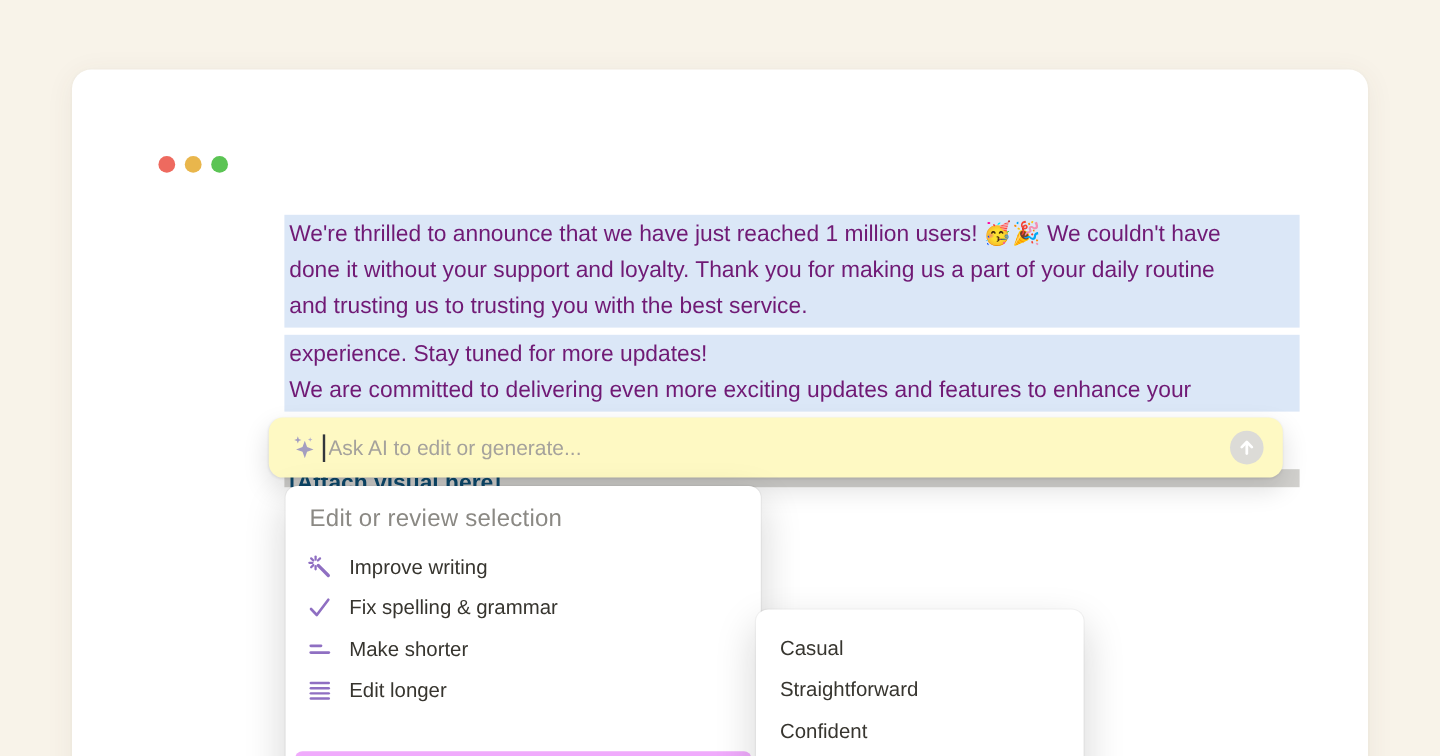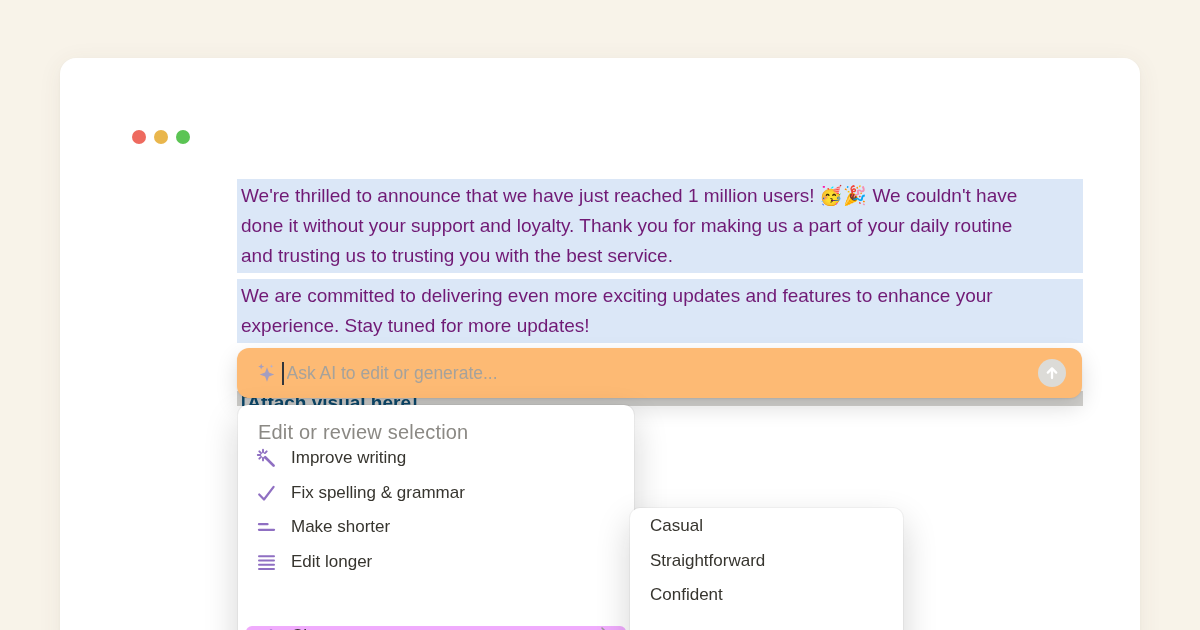--- a/index.html
+++ b/index.html
@@ -39,22 +39,22 @@
     position:absolute; left:177px; top:333px; width:846px; height:15px;
     background:#d2d1ce; overflow:hidden; z-index:1;
   }
   .attach-band .attach-text {
     position:absolute; left:4px; top:1px;
     font-size:19px; font-weight:bold; color:#0c4a6e; white-space:nowrap;
   }
 
   
   .ai-bar {
-    position:absolute; left:177px; top:290px; width:845px; height:50px;
-    background:#fdba74; border-radius:12px; z-index:2;
+    position:absolute; left:164px; top:290px; width:845px; height:50px;
+    background:#fef9c3; border-radius:12px; z-index:2;
     box-shadow:0 1px 2px rgba(15,15,15,0.08), 0 9px 22px rgba(15,15,15,0.14);
     display:flex; align-items:center;
   }
   .ai-bar .spark { margin-left:17px; width:24px; height:24px; flex:0 0 auto; }
   .caret { width:1.5px; height:23px; background:#32363c; margin-left:4px; flex:0 0 auto; animation:blink 1.1s steps(1) infinite; }
   @keyframes blink { 50% { opacity:0; } }
   .ai-input {
     flex:1; border:none; outline:none; background:transparent;
     font-family:inherit; font-size:17.5px; color:#3d4450; margin-left:3px;
   }
@@ -72,21 +72,21 @@
     padding:8px 8px 10px 8px;
   }
   .menu-main { left:178px; top:347px; width:396px; height:265px; }
   .menu-sub  { left:570px; top:450px; width:273px; height:212px; z-index:4; }
 
   .menu-header {
     font-size:20px; color:#8b8984; letter-spacing:.2px;
     padding:8px 0 8px 12px; height:35px;
   }
   .menu-row {
-    height:34.5px; display:flex; align-items:flex-start;
+    height:34.5px; display:flex; align-items:flex-end;
     border-radius:6px; padding:0 10px 0 10px;
   }
   .menu-row.hl { background:#f0abfc;margin-top:40px; }
   .menu-row .mi { width:21px; height:21px; flex:0 0 auto; margin-right:14px; }
   .menu-row .label { font-size:17px; color:#37352f; flex:1; }
   .menu-row .chev { width:10px; height:16px; flex:0 0 auto; margin-right:6px; }
   .menu-sub .menu-row { padding-left:12px; }
 </style>
 </head>
 <body>
@@ -100,22 +100,22 @@
       <div class="light green"></div>
     </div>
 
     <div class="para para1">
       <div class="line">We're thrilled to announce that we have just reached 1 million users! 🥳🎉 We couldn't have</div>
       <div class="line">done it without your support and loyalty. Thank you for making us a part of your daily routine</div>
       <div class="line">and trusting us to trusting you with the best service.</div>
     </div>
 
     <div class="para para2">
+      <div class="line">experience. Stay tuned for more updates!</div>
       <div class="line">We are committed to delivering even more exciting updates and features to enhance your</div>
-      <div class="line">experience. Stay tuned for more updates!</div>
     </div>
 
     <div class="attach-band">
       <div class="attach-text">[Attach visual here]</div>
     </div>
 
     <div class="ai-bar">
       <svg class="spark" viewBox="0 0 24 24">
         <path d="M13 6.2 L14.9 11.6 L20.3 13.5 L14.9 15.4 L13 20.8 L11.1 15.4 L5.7 13.5 L11.1 11.6 Z" fill="#a49ec0"></path>
         <path d="M7.2 2.6 L8 4.8 L10.2 5.6 L8 6.4 L7.2 8.6 L6.4 6.4 L4.2 5.6 L6.4 4.8 Z" fill="#a49ec0"></path>

